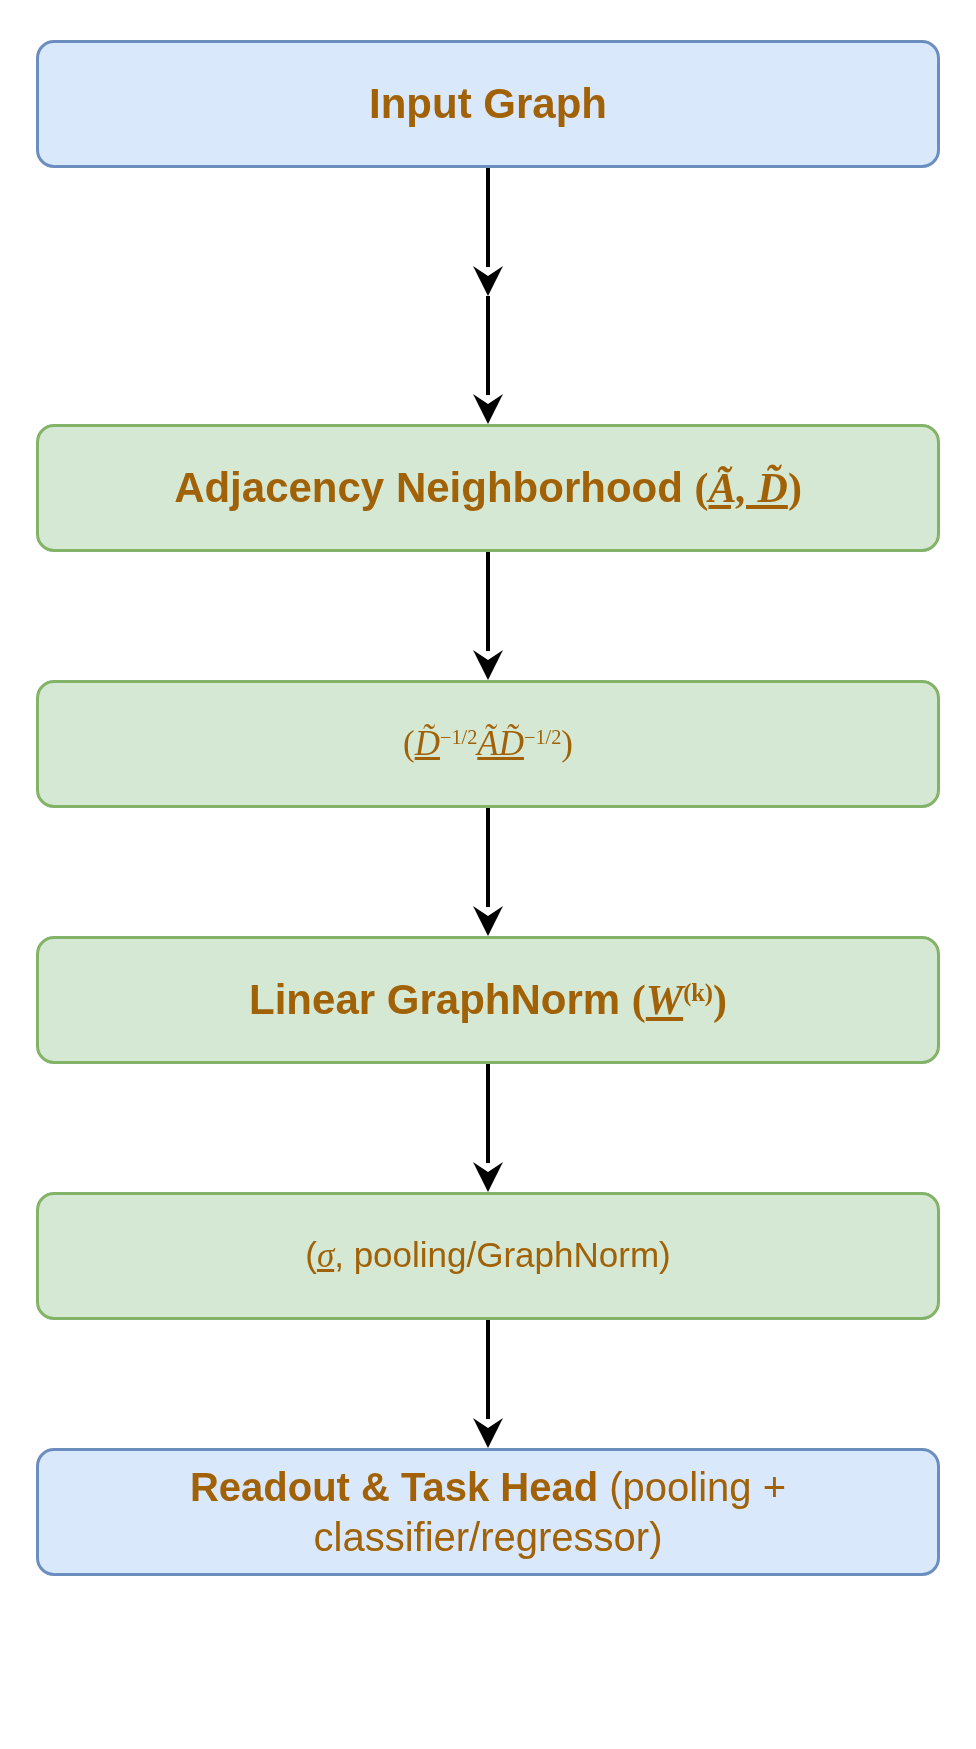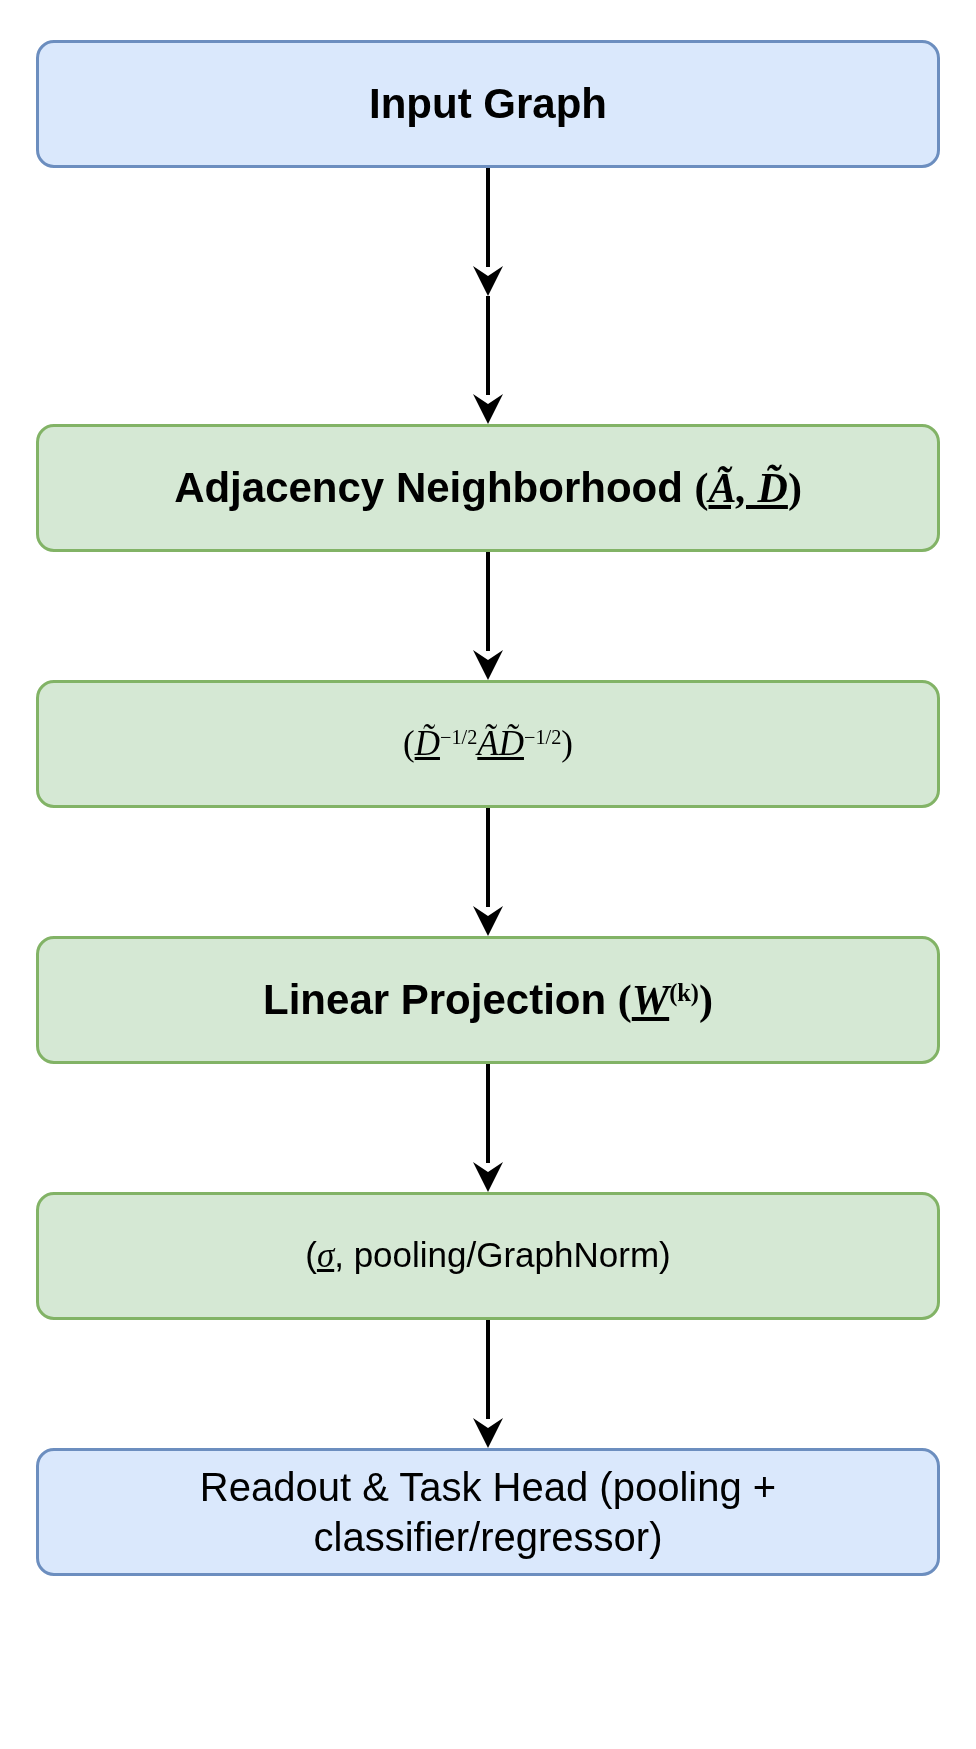--- a/index.html
+++ b/index.html
@@ -4,21 +4,21 @@
 <style>
   * { margin: 0; padding: 0; box-sizing: border-box; }
   body { background: #ffffff; }
   .canvas {
     position: relative;
     width: 976px;
     height: 1749px;
     background: #ffffff;
     overflow: hidden;
     font-family: "Liberation Sans", sans-serif;
-    color: #000000;
+    color: #a16207;
   }
   .flow {
     position: absolute;
     top: 40px;
     left: 36px;
     width: 904px;
     display: flex;
     flex-direction: column;
     align-items: center;
   }
@@ -45,21 +45,21 @@
   .subtitle {
     font-size: 35px;
     line-height: 1.15;
     white-space: nowrap;
   }
   .mixed-title {
     font-size: 40px;
     line-height: 1.25;
     padding: 0 56px;
   }
-  .mixed-title .bold { font-weight: normal; }
+  .mixed-title .bold { font-weight: bold; }
   .math {
     font-family: "Liberation Serif", "DejaVu Serif", serif;
     font-style: italic;
     text-decoration: underline;
   }
   .math-upright {
     font-family: "Liberation Serif", "DejaVu Serif", serif;
     font-style: normal;
   }
   .sup {
@@ -129,21 +129,21 @@
 
     <div class="arrow">
       <div class="arrow-line"></div>
       <svg class="arrow-head" width="30" height="30" viewBox="0 0 30 30">
         <path d="M15 30 L0 0 L15 10 L30 0 Z" fill="#000000"></path>
       </svg>
     </div>
 
     <div class="node green">
       <div class="title">
-        <span>Linear Projection</span>
+        <span>Linear GraphNorm</span>
         <span><span class="math-upright">(</span><span class="math">W</span><span class="sup">(k)</span><span class="math-upright">)</span></span>
       </div>
     </div>
 
     <div class="arrow">
       <div class="arrow-line"></div>
       <svg class="arrow-head" width="30" height="30" viewBox="0 0 30 30">
         <path d="M15 30 L0 0 L15 10 L30 0 Z" fill="#000000"></path>
       </svg>
     </div>

